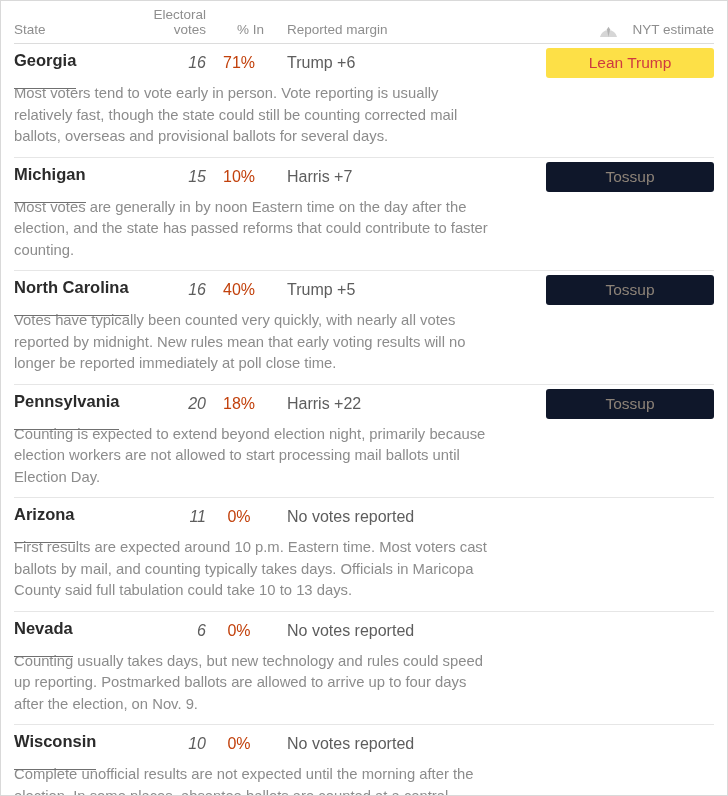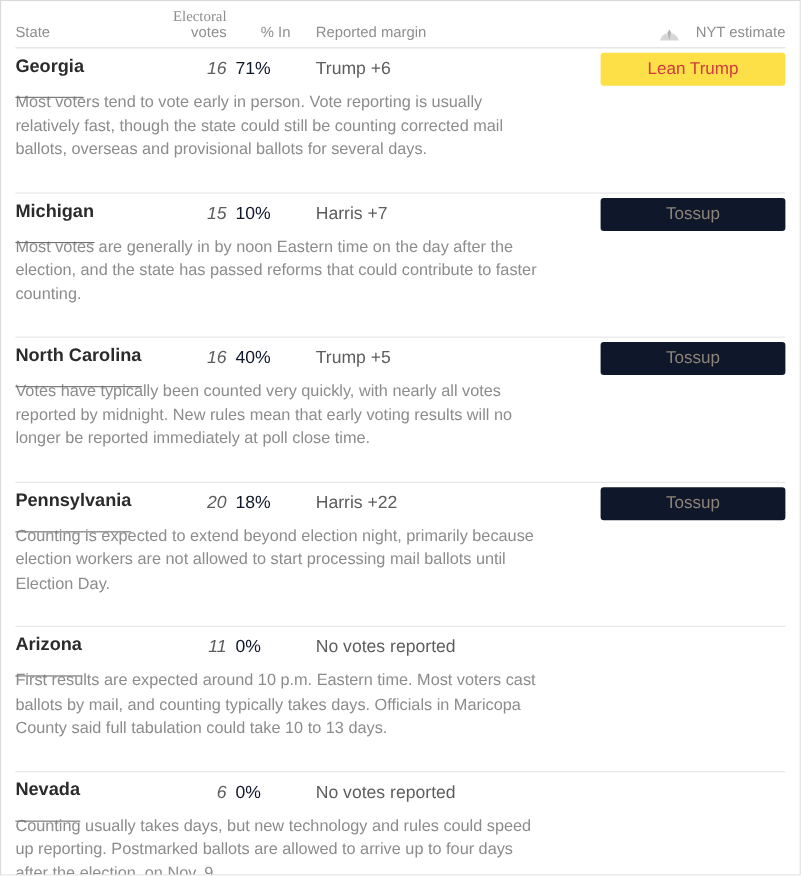--- a/index.html
+++ b/index.html
@@ -34,21 +34,21 @@
   .th {
     position: absolute;
     bottom: 6px;
     font-size: 13.5px;
     color: #8e8e8e;
     line-height: 15px;
     white-space: nowrap;
   }
   .th-state   { left: 0px; }
   .th-ev      { left: 122px; width: 70px; text-align: right; bottom: 6px; }
-  .th-ev .l1  { display: block; font-family: Liberation Serif, serif; }
+  .th-ev .l1  { display: block; }
   .th-ev .l2  { display: block; }
   .th-pct     { left: 200px; width: 50px; text-align: right; }
   .th-margin  { left: 273px; }
   .th-est     {
     right: 0px;
     display: flex;
     align-items: center;
     gap: 14px;
   }
   .gauge-icon {
@@ -91,22 +91,22 @@
   .c-ev {
     left: 122px;
     width: 70px;
     text-align: right;
     color: #5d5d5d;
     font-style: italic;
   }
   .c-pct {
     left: 200px;
     width: 50px;
-    text-align: left;
-    color: #0f172a;
+    text-align: center;
+    color: #c2410c;
   }
   .c-margin {
     left: 273px;
     color: #5d5d5d;
   }
   .badge {
     position: absolute;
     right: 0px;
     top: 4px;
     width: 168px;
@@ -124,21 +124,21 @@
   .badge-tossup {
     background: #0f172a;
     color: #8d8378;
   }
 
   .note {
     font-size: 14.8px;
     line-height: 21.5px;
     color: #8c8c8c;
     max-width: 478px;
-    padding-bottom: 27px;
+    padding-bottom: 9px;
     padding-top: 1px;
   }
 </style>
 </head>
 <body>
 
 <div class="card">
   <div class="inner">
 
     <div class="thead">

